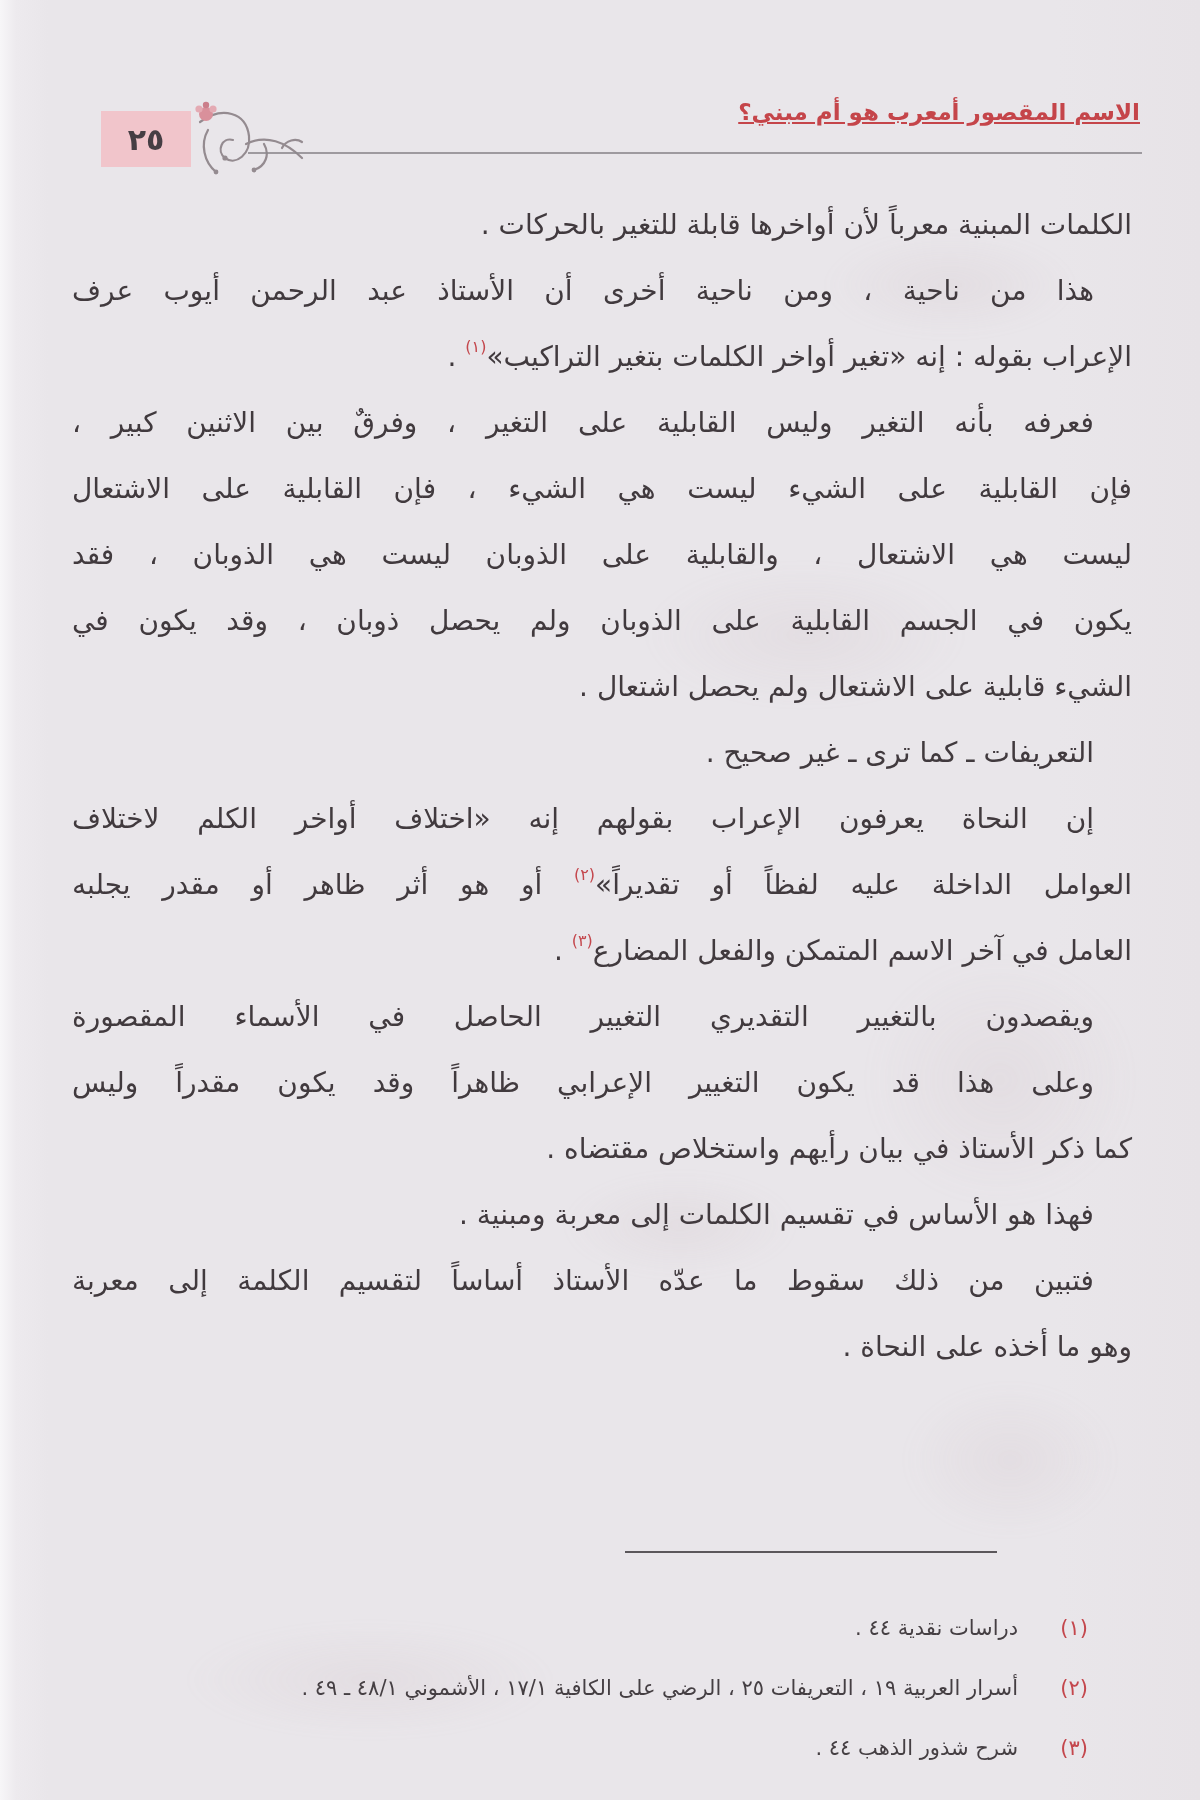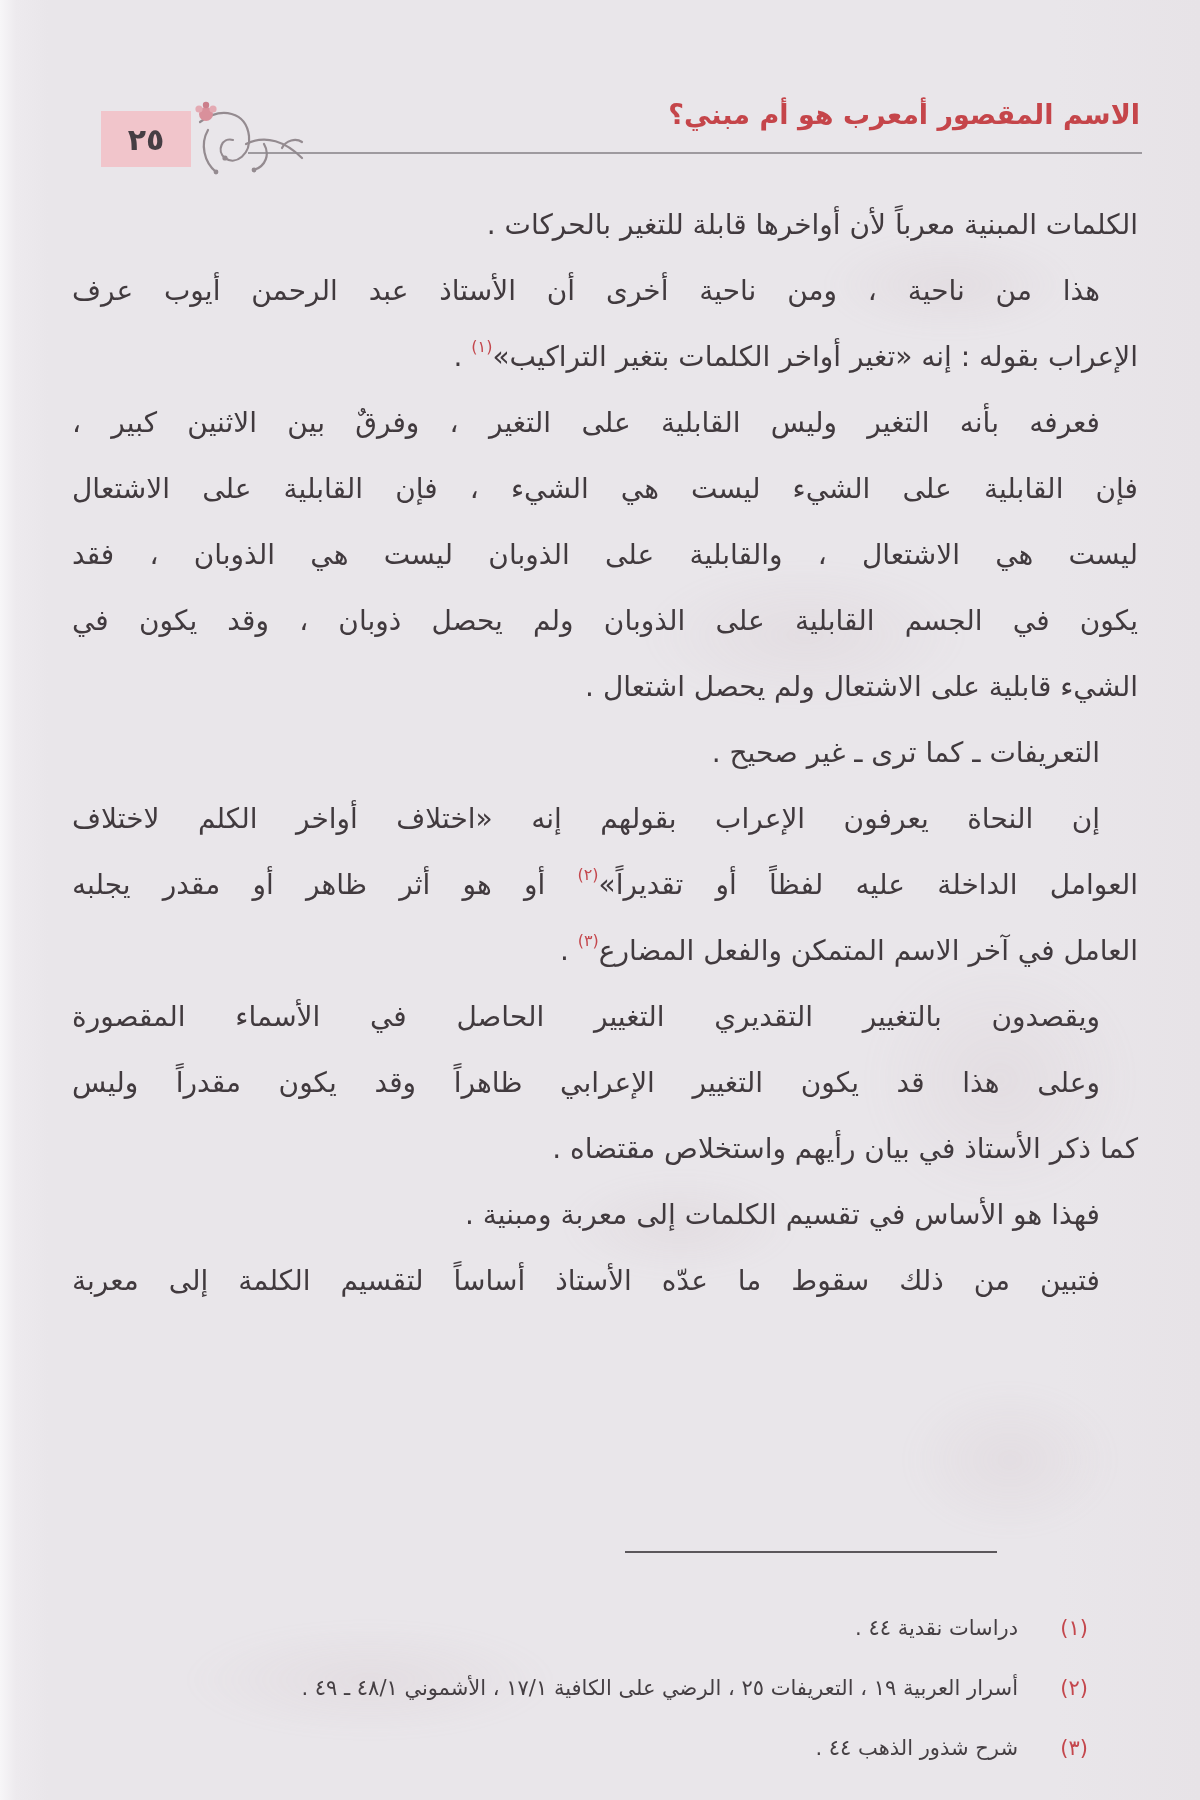--- a/index.html
+++ b/index.html
@@ -28,31 +28,32 @@
   
   .page-badge{
     position:absolute;left:101px;top:111px;width:90px;height:56px;
     background:#f1c5cb;border-radius:0;
     display:flex;align-items:center;justify-content:center;
     font-size:30px;font-weight:bold;color:#463e44;
   }
   .ornament{position:absolute;left:186px;top:96px;}
   .chapter-title{
     position:absolute;right:60px;top:99px;
-    font-size:27px;font-weight:bold;color:#c5454a;
+    font-size:23px;font-weight:bold;color:#c5454a;
     letter-spacing:.5px;
+    text-decoration:underline;
   }
   .header-rule{
     position:absolute;left:248px;right:58px;top:152px;height:2px;
     background:#8b878c;opacity:.8;
   }
 
   
   .body-text{
-    position:absolute;top:192px;right:62px;left:72px;
+    position:absolute;top:192px;right:68px;left:72px;
     direction:rtl;color:#413a3e;font-size:28px;
   }
   .line{height:66px;line-height:66px;text-align:right;white-space:normal;}
   .line.full{text-align:justify;text-align-last:justify;}
   .line.indent{text-indent:38px;}
   sup.ref{color:#c4474d;font-size:16px;vertical-align:14px;line-height:0;letter-spacing:1px;}
 
   
   .fn-sep{position:absolute;left:625px;top:1551px;width:372px;height:2px;background:#5b575b;}
   .footnotes{
@@ -123,20 +124,21 @@
     <div class="line"><span>العامل في آخر الاسم المتمكن والفعل المضارع</span><sup class="ref">(٣)</sup><span> .</span></div>
 
     <div class="line indent full"><span>ويقصدون بالتغيير التقديري التغيير الحاصل في الأسماء المقصورة</span></div>
 
     <div class="line indent full"><span>وعلى هذا قد يكون التغيير الإعرابي ظاهراً وقد يكون مقدراً وليس</span></div>
     <div class="line"><span>كما ذكر الأستاذ في بيان رأيهم واستخلاص مقتضاه .</span></div>
 
     <div class="line indent"><span>فهذا هو الأساس في تقسيم الكلمات إلى معربة ومبنية .</span></div>
 
     <div class="line indent full"><span>فتبين من ذلك سقوط ما عدّه الأستاذ أساساً لتقسيم الكلمة إلى معربة</span></div>
+    <div class="line"><span>وهو ما أخذه على النحاة .</span></div>
 
   </div>
 
   <div class="fn-sep"></div>
 
   <div class="footnotes">
     <div class="fn">
       <span class="fn-marker">(١)</span>
       <span class="fn-text">دراسات نقدية ٤٤ .</span>
     </div>

